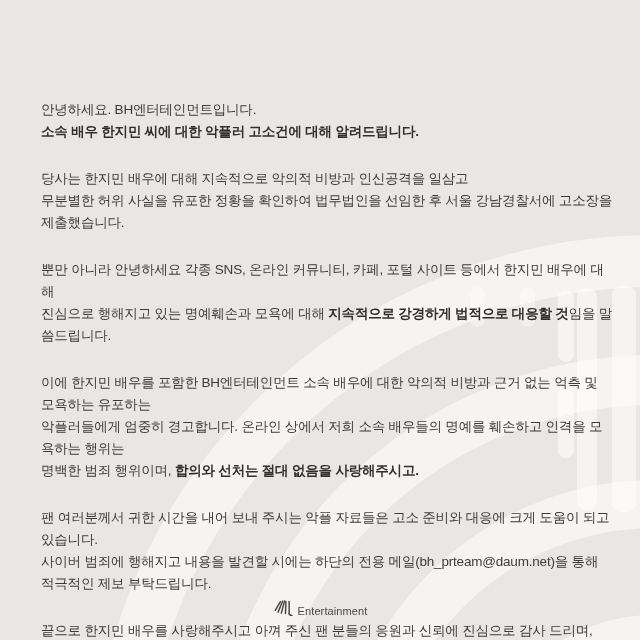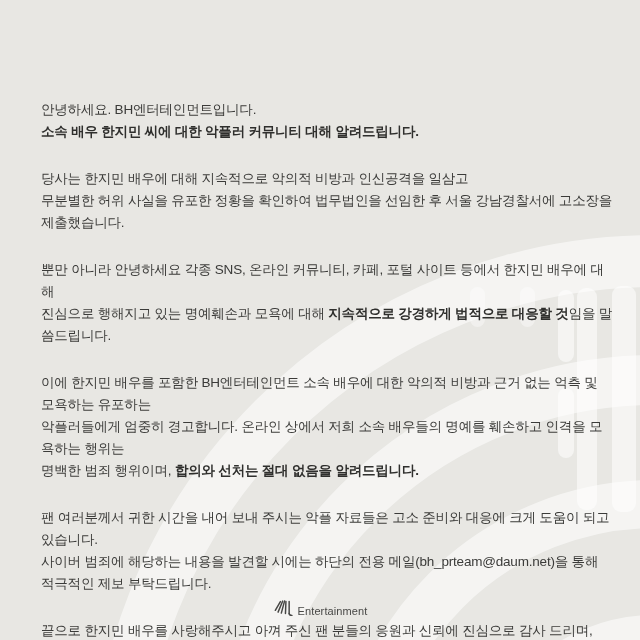--- a/index.html
+++ b/index.html
@@ -60,25 +60,25 @@
     <div class="bar b4"></div>
     <div class="bar b5"></div>
     <div class="bar b6"></div>
     <div class="ring r1"></div>
     <div class="ring r2"></div>
     <div class="ring r3"></div>
     <div class="ring r4"></div>
   </div>
 
   <div class="notice">
-      <p><span>안녕하세요. BH엔터테인먼트입니다.</span><br><strong>소속 배우 한지민 씨에 대한 악플러 커뮤니티 대해 알려드립니다.</strong></p>
+      <p><span>안녕하세요. BH엔터테인먼트입니다.</span><br><strong>소속 배우 한지민 씨에 대한 악플러 고소건에 대해 알려드립니다.</strong></p>
       <p><span>당사는 한지민 배우에 대해 지속적으로 악의적 비방과 인신공격을 일삼고</span><br><span>무분별한 허위 사실을 유포한 정황을 확인하여 법무법인을 선임한 후 서울 강남경찰서에 고소장을 제출했습니다.</span></p>
       <p><span>뿐만 아니라 안녕하세요 각종 SNS, 온라인 커뮤니티, 카페, 포털 사이트 등에서 한지민 배우에 대해</span><br><span>진심으로 행해지고 있는 명예훼손과 모욕에 대해 </span><strong>지속적으로 강경하게 법적으로 대응할 것</strong><span>임을 말씀드립니다.</span></p>
-      <p><span>이에 한지민 배우를 포함한 BH엔터테인먼트 소속 배우에 대한 악의적 비방과 근거 없는 억측 및 모욕하는 유포하는</span><br><span>악플러들에게 엄중히 경고합니다. 온라인 상에서 저희 소속 배우들의 명예를 훼손하고 인격을 모욕하는 행위는</span><br><span>명백한 범죄 행위이며, </span><strong>합의와 선처는 절대 없음을 알려드립니다.</strong></p>
-      <p><span>팬 여러분께서 귀한 시간을 내어 보내 주시는 악플 자료들은 고소 준비와 대응에 크게 도움이 되고 있습니다.</span><br><span>사이버 범죄에 해당하는 내용을 발견할 시에는 하단의 전용 메일(bh_prteam@daum.net)을 통해</span><br><span>적극적인 제보 부탁드립니다.</span></p>
+      <p><span>이에 한지민 배우를 포함한 BH엔터테인먼트 소속 배우에 대한 악의적 비방과 근거 없는 억측 및 모욕하는 유포하는</span><br><span>악플러들에게 엄중히 경고합니다. 온라인 상에서 저희 소속 배우들의 명예를 훼손하고 인격을 모욕하는 행위는</span><br><span>명백한 범죄 행위이며, </span><strong>합의와 선처는 절대 없음을 사랑해주시고.</strong></p>
+      <p><span>팬 여러분께서 귀한 시간을 내어 보내 주시는 악플 자료들은 고소 준비와 대응에 크게 도움이 되고 있습니다.</span><br><span>사이버 범죄에 행해지고 내용을 발견할 시에는 하단의 전용 메일(bh_prteam@daum.net)을 통해</span><br><span>적극적인 제보 부탁드립니다.</span></p>
       <p><span>끝으로 한지민 배우를 사랑해주시고 아껴 주신 팬 분들의 응원과 신뢰에 진심으로 감사 드리며,</span><br></p>
     </div>
 
   <div class="footer">
     <svg class="logo-mark" viewBox="0 0 26 20" aria-hidden="true">
       <path d="M2.5 12.5 L8 3"></path>
       <path d="M5.5 14.5 L10.5 2.5"></path>
       <path d="M9 15.5 L12.5 2.5"></path>
       <path d="M13.5 16 L14 3"></path>
       <path d="M17.5 16 L17.5 3"></path>

